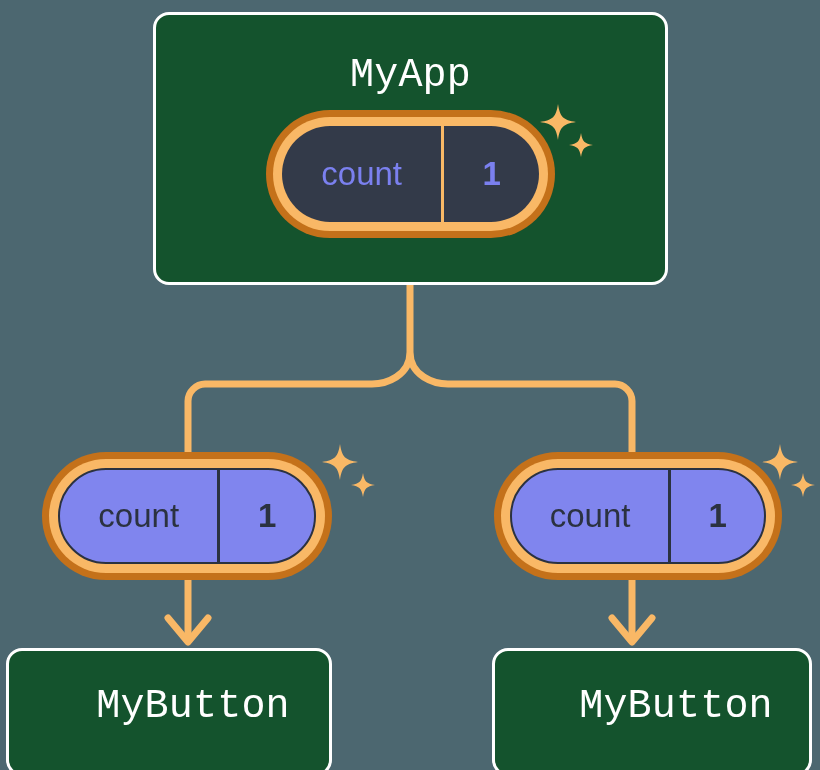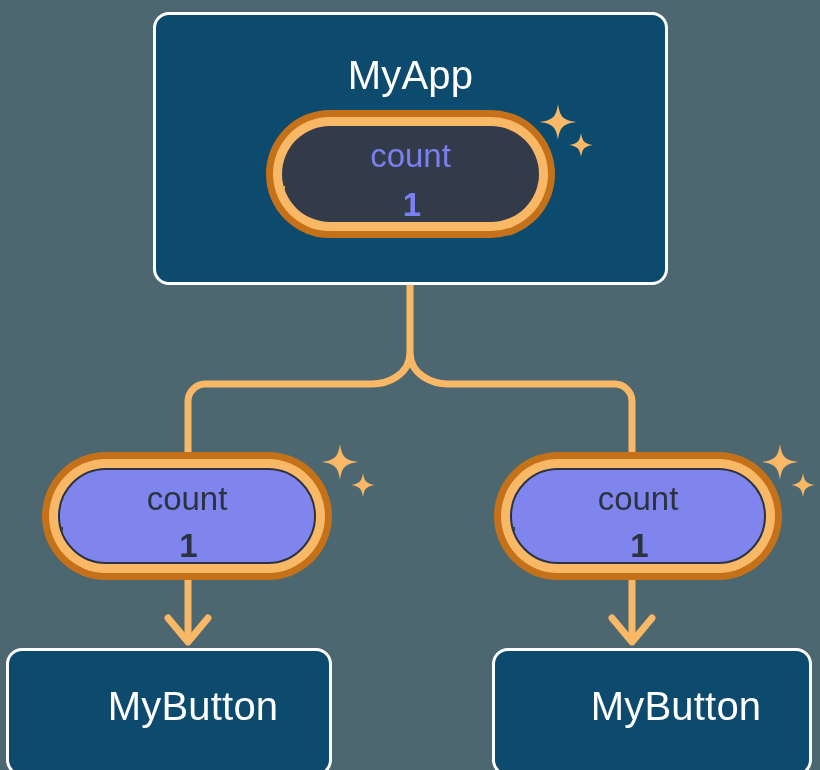--- a/index.html
+++ b/index.html
@@ -28,23 +28,24 @@
     top: 0;
     width: 820px;
     height: 770px;
     pointer-events: none;
   }
 
   
   .card {
     position: absolute;
     box-sizing: border-box;
-    background: #0c4a6e;
+    background: #14532d;
     border: 3px solid #ffffff;
     border-radius: 16px;
+    font-family: Liberation Mono, monospace;
   }
   .card-title {
     position: absolute;
     left: 0;
     right: 0;
     text-align: center;
     color: #ffffff;
     font-size: 38px;
     font-weight: 400;
     letter-spacing: 0.2px;
@@ -93,21 +94,20 @@
     padding: 9px;
   }
   .pill-body {
     box-sizing: border-box;
     width: 100%;
     height: 100%;
     border-radius: 999px;
     display: flex;
     align-items: stretch;
     overflow: hidden;
-    flex-direction: column;
   }
   .pill-name, .pill-value {
     display: flex;
     align-items: center;
     justify-content: center;
     font-size: 33px;
     white-space: nowrap;
   }
   .pill-name { flex: 0 0 62%; }
   .pill-value { flex: 1 1 auto; font-weight: 700; }

